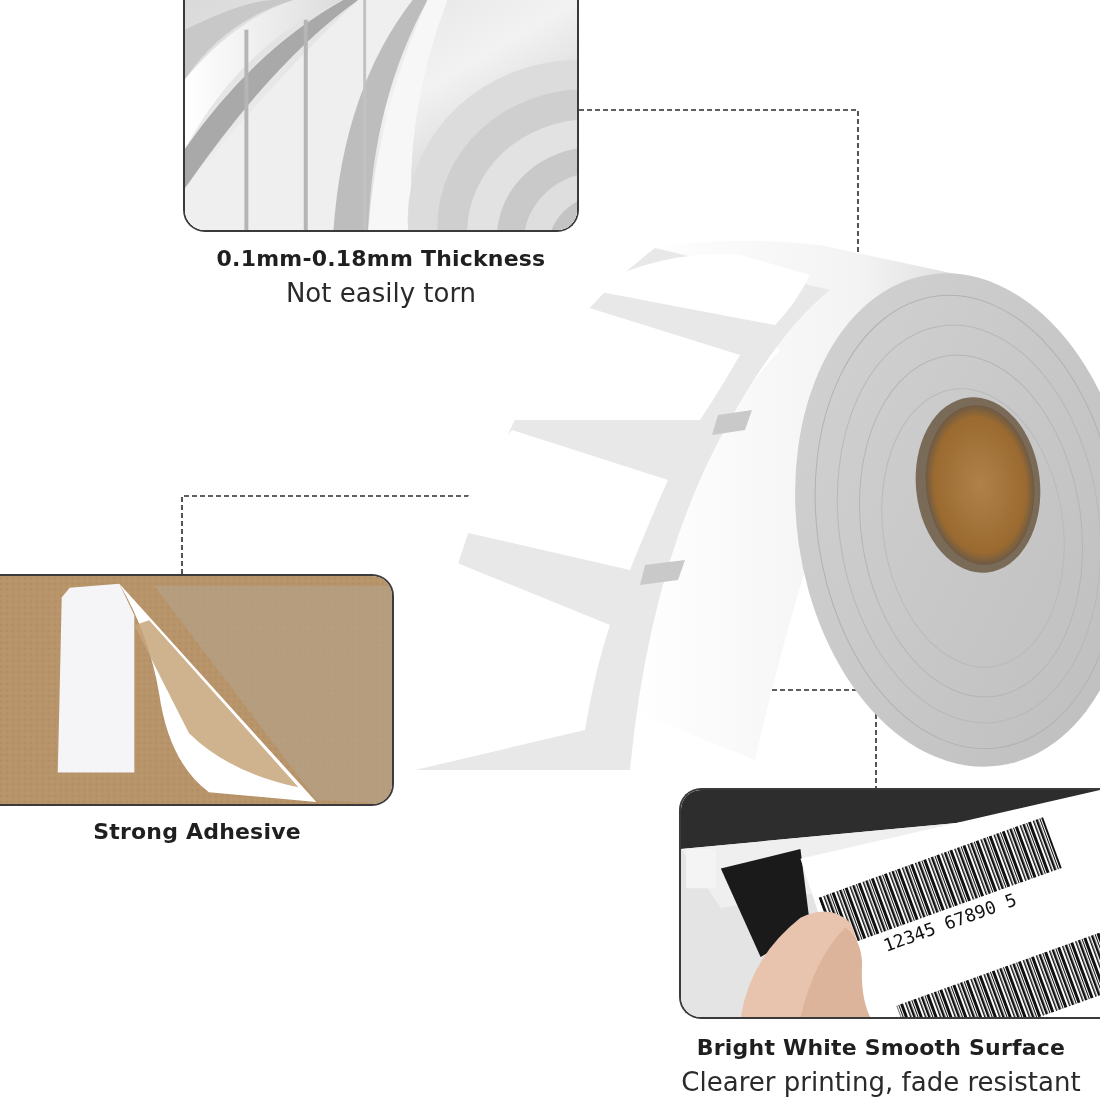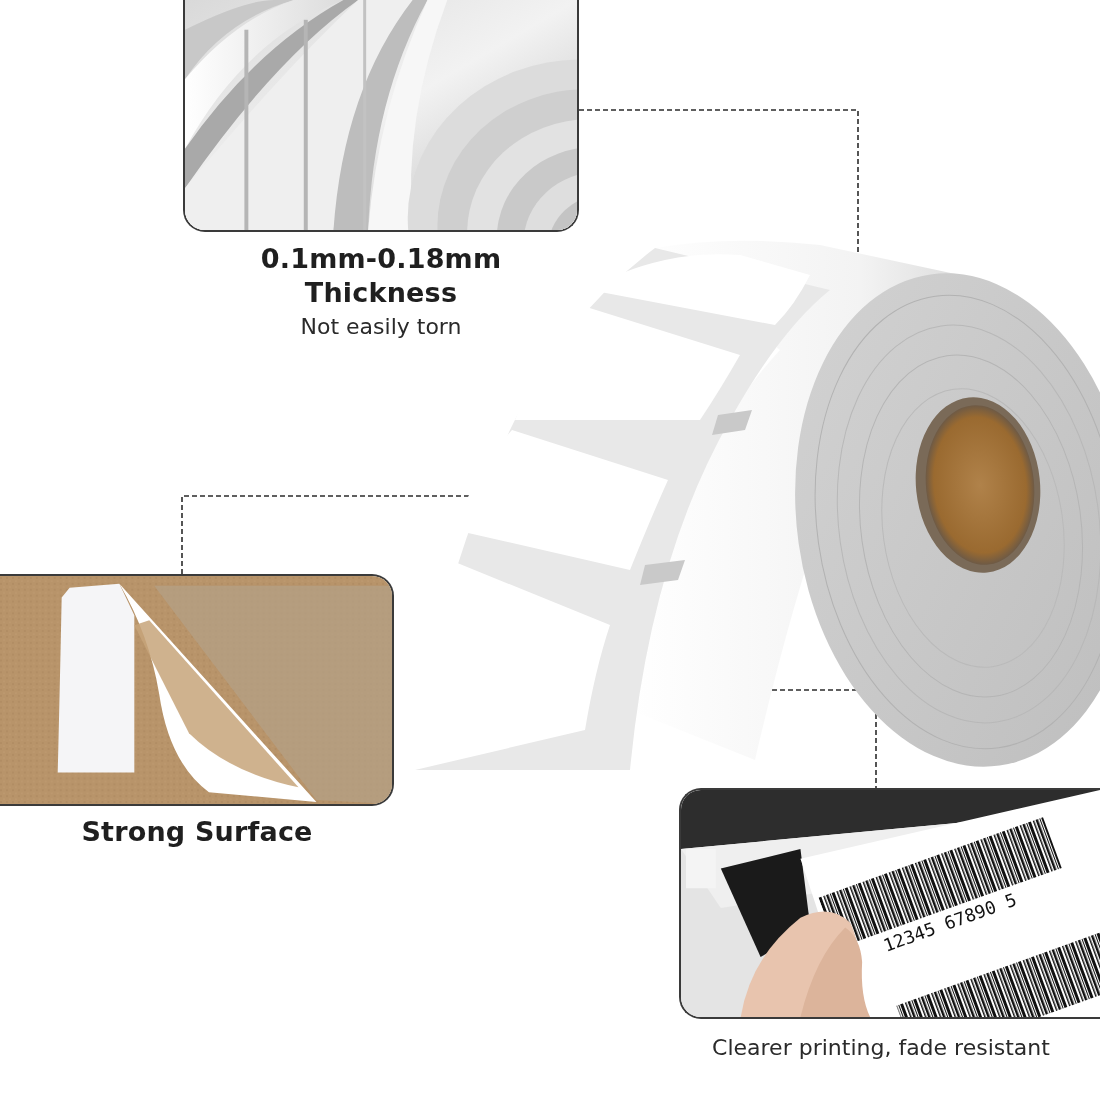--- a/index.html
+++ b/index.html
@@ -8,22 +8,22 @@
 
   .panel {
     position: absolute;
     border: 2px solid #3a3a3a;
     border-radius: 22px;
     overflow: hidden;
   }
   .panel svg { display: block; width: 100%; height: 100%; }
 
   .caption { position: absolute; text-align: center; }
-  .caption .title { font-weight: bold; font-size: 27px; color: #1f1f1f; line-height: 34px; letter-spacing: 0.2px; }
-  .caption .sub { font-size: 22px; color: #2a2a2a; line-height: 34px; }
+  .caption .title { font-weight: bold; font-size: 22px; color: #1f1f1f; line-height: 34px; letter-spacing: 0.2px; }
+  .caption .sub { font-size: 26px; color: #2a2a2a; line-height: 34px; }
 
   .connector { position: absolute; pointer-events: none; }
   .roll { position: absolute; left: 400px; top: 230px; width: 700px; height: 540px; }
 </style>
 </head>
 <body>
 
 <div class="panel" style="left:183px; top:0px; width:396px; height:232px; border-top:none; border-top-left-radius:0; border-top-right-radius:0;">
   <svg viewBox="0 0 396 232" preserveAspectRatio="none">
     <defs>
@@ -129,21 +129,21 @@
     <path d="M155 10 L394 10 L394 232 L318 228 Z" fill="#b3a188" opacity="0.7"></path>
 
     <path d="M70 12 L120 8 L135 40 L135 200 L58 200 Q60 120 62 22 Z" fill="#f5f5f7"></path>
 
     <path d="M120 8 Q150 60 160 120 Q170 190 210 220 L318 230 Z" fill="#ffffff"></path>
     <path d="M135 50 Q160 100 190 160 Q230 200 300 215 L225 130 L150 45 Z" fill="#c7a47a" opacity="0.85"></path>
   </svg>
 </div>
 
 <div class="caption" style="left:0px; top:815px; width:394px;">
-  <div class="title">Strong Surface</div>
+  <div class="title">Strong Adhesive</div>
 </div>
 
 <div class="panel" style="left:679px; top:788px; width:421px; height:231px; border-right:none; border-top-right-radius:0; border-bottom-right-radius:0;">
   <svg viewBox="0 0 421 231" preserveAspectRatio="none">
     <defs>
       <pattern id="bars" width="14" height="10" patternUnits="userSpaceOnUse">
         <rect width="14" height="10" fill="#ffffff"></rect>
         <rect x="0" width="3" height="10" fill="#111"></rect>
         <rect x="5" width="1.5" height="10" fill="#111"></rect>
         <rect x="8" width="2.5" height="10" fill="#111"></rect>
@@ -168,14 +168,15 @@
     <g transform="rotate(-20 330 210)">
       <rect x="220" y="180" width="230" height="60" fill="url(#bars)"></rect>
     </g>
 
     <path d="M60 231 Q70 170 120 130 Q150 115 170 135 Q185 165 175 231 Z" fill="#e8c4ae"></path>
     <path d="M120 231 Q135 170 165 140 Q180 150 182 175 Q180 210 190 231 Z" fill="#dcb49b"></path>
   </svg>
 </div>
 
 <div class="caption" style="left:662px; top:1031px; width:438px;">
+  <div class="title">Bright White Smooth Surface</div>
   <div class="sub">Clearer printing, fade resistant</div>
 </div>
 
 </body></html>

